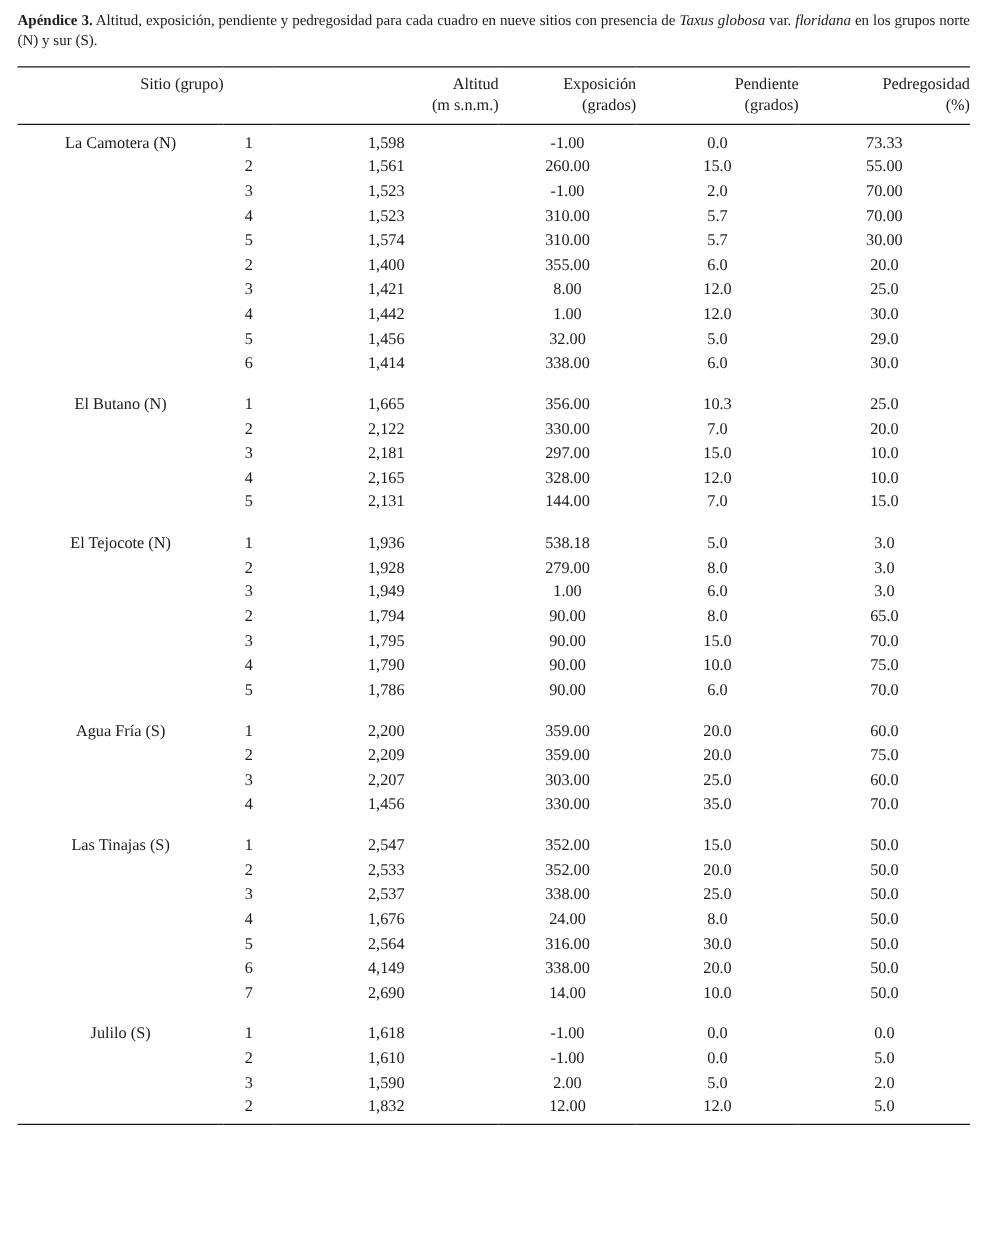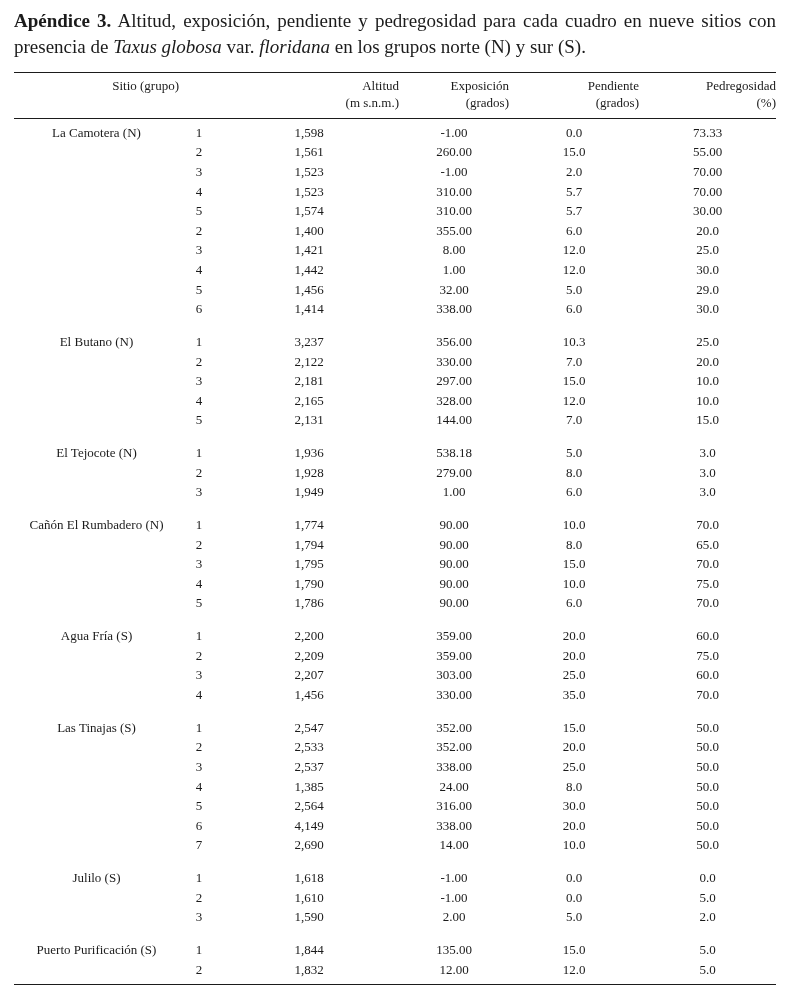--- a/index.html
+++ b/index.html
@@ -10,21 +10,21 @@
   .page {
     width: 790px;
     height: 999px;
     box-sizing: border-box;
     padding: 8px 14px 0 14px;
     background: #ffffff;
     font-family: "Liberation Serif", "DejaVu Serif", serif;
     color: #1b1b1b;
   }
   .caption {
-    font-size: 19px;
+    font-size: 12px;
     line-height: 1.35;
     margin: 0 0 13px 0;
     text-align: justify;
   }
   .caption .bold { font-weight: bold; }
   .caption .italic { font-style: italic; }
 
   table.data-table {
     width: 762px;
     border-collapse: collapse;
@@ -181,21 +181,21 @@
           <td class="col0"></td>
           <td class="col1">6</td>
           <td class="col2">1,414</td>
           <td class="col3">338.00</td>
           <td class="col4">6.0</td>
           <td class="col5">30.0</td>
         </tr>
         <tr class="group-start">
           <td class="col0">El Butano (N)</td>
           <td class="col1">1</td>
-          <td class="col2">3,237</td>
+          <td class="col2">1,665</td>
           <td class="col3">356.00</td>
           <td class="col4">10.3</td>
           <td class="col5">25.0</td>
         </tr>
         <tr>
           <td class="col0"></td>
           <td class="col1">2</td>
           <td class="col2">2,122</td>
           <td class="col3">330.00</td>
           <td class="col4">7.0</td>
@@ -242,28 +242,20 @@
           <td class="col5">3.0</td>
         </tr>
         <tr>
           <td class="col0"></td>
           <td class="col1">3</td>
           <td class="col2">1,949</td>
           <td class="col3">1.00</td>
           <td class="col4">6.0</td>
           <td class="col5">3.0</td>
         </tr>
-        <tr class="group-start">
-          <td class="col0">Cañón El Rumbadero (N)</td>
-          <td class="col1">1</td>
-          <td class="col2">1,774</td>
-          <td class="col3">90.00</td>
-          <td class="col4">10.0</td>
-          <td class="col5">70.0</td>
-        </tr>
         <tr>
           <td class="col0"></td>
           <td class="col1">2</td>
           <td class="col2">1,794</td>
           <td class="col3">90.00</td>
           <td class="col4">8.0</td>
           <td class="col5">65.0</td>
         </tr>
         <tr>
           <td class="col0"></td>
@@ -341,21 +333,21 @@
           <td class="col0"></td>
           <td class="col1">3</td>
           <td class="col2">2,537</td>
           <td class="col3">338.00</td>
           <td class="col4">25.0</td>
           <td class="col5">50.0</td>
         </tr>
         <tr>
           <td class="col0"></td>
           <td class="col1">4</td>
-          <td class="col2">1,385</td>
+          <td class="col2">1,676</td>
           <td class="col3">24.00</td>
           <td class="col4">8.0</td>
           <td class="col5">50.0</td>
         </tr>
         <tr>
           <td class="col0"></td>
           <td class="col1">5</td>
           <td class="col2">2,564</td>
           <td class="col3">316.00</td>
           <td class="col4">30.0</td>
@@ -394,28 +386,20 @@
           <td class="col5">5.0</td>
         </tr>
         <tr>
           <td class="col0"></td>
           <td class="col1">3</td>
           <td class="col2">1,590</td>
           <td class="col3">2.00</td>
           <td class="col4">5.0</td>
           <td class="col5">2.0</td>
         </tr>
-        <tr class="group-start">
-          <td class="col0">Puerto Purificación (S)</td>
-          <td class="col1">1</td>
-          <td class="col2">1,844</td>
-          <td class="col3">135.00</td>
-          <td class="col4">15.0</td>
-          <td class="col5">5.0</td>
-        </tr>
         <tr>
           <td class="col0"></td>
           <td class="col1">2</td>
           <td class="col2">1,832</td>
           <td class="col3">12.00</td>
           <td class="col4">12.0</td>
           <td class="col5">5.0</td>
         </tr>
       </tbody>
   </table>

